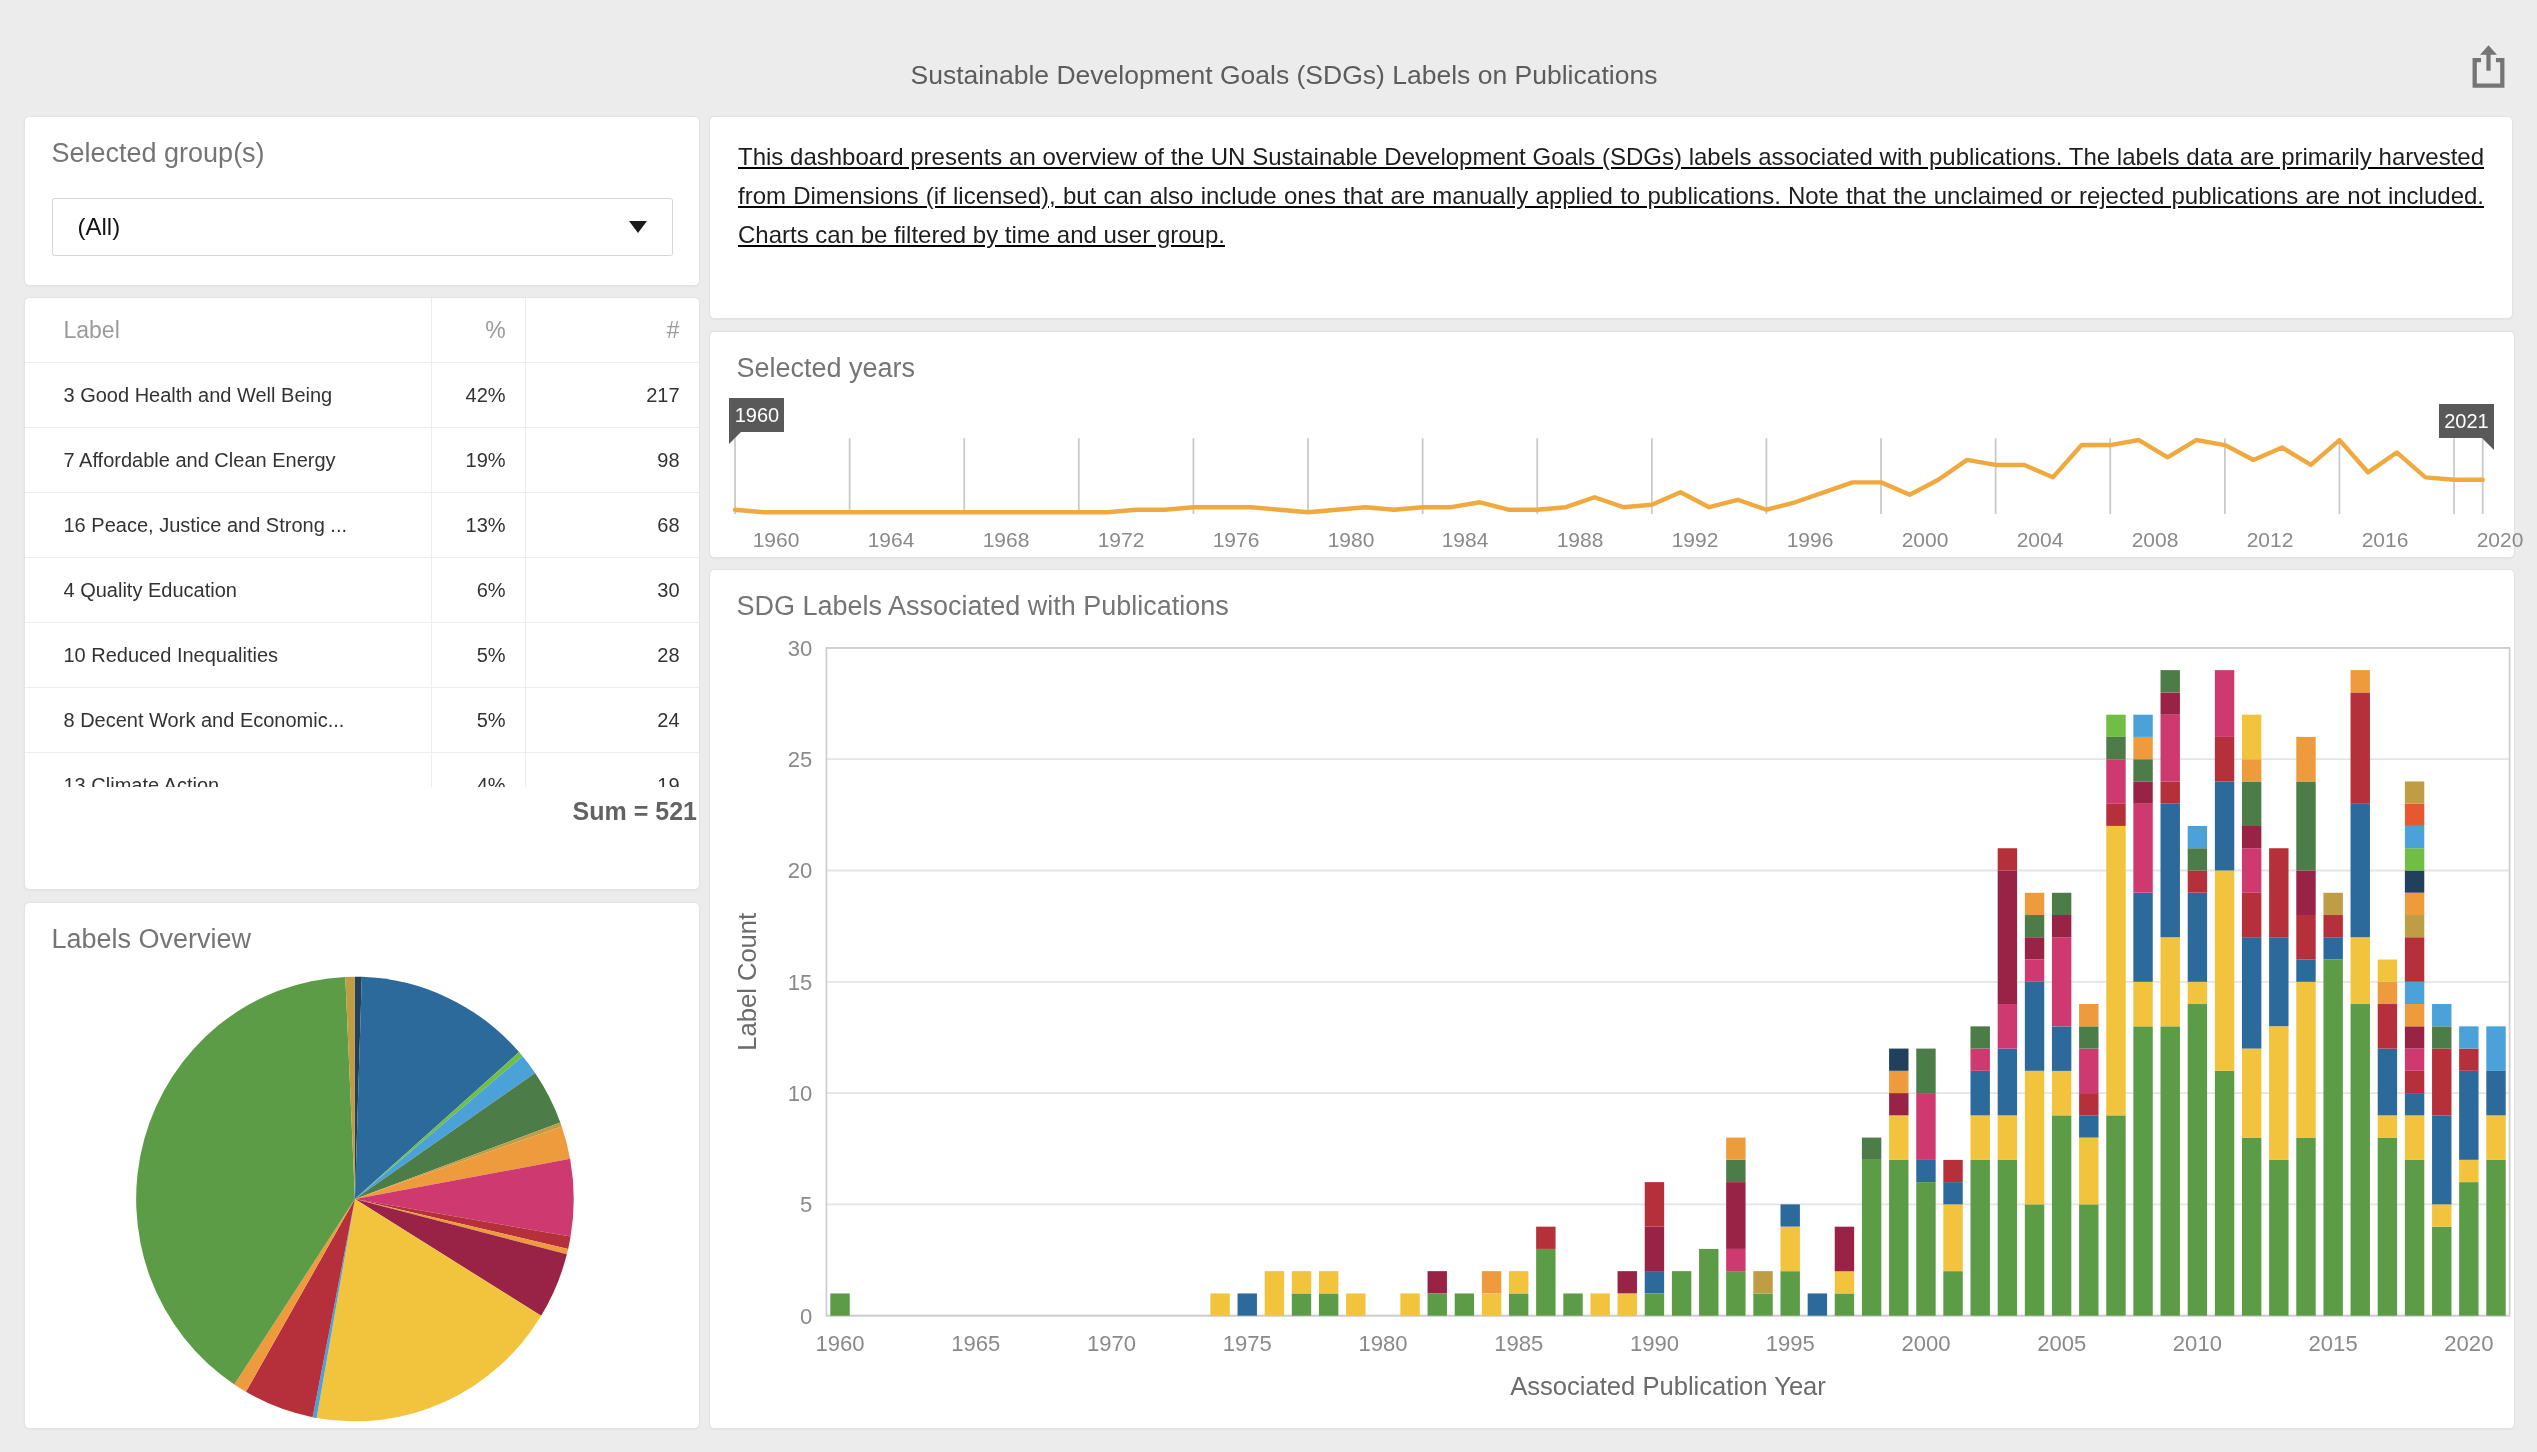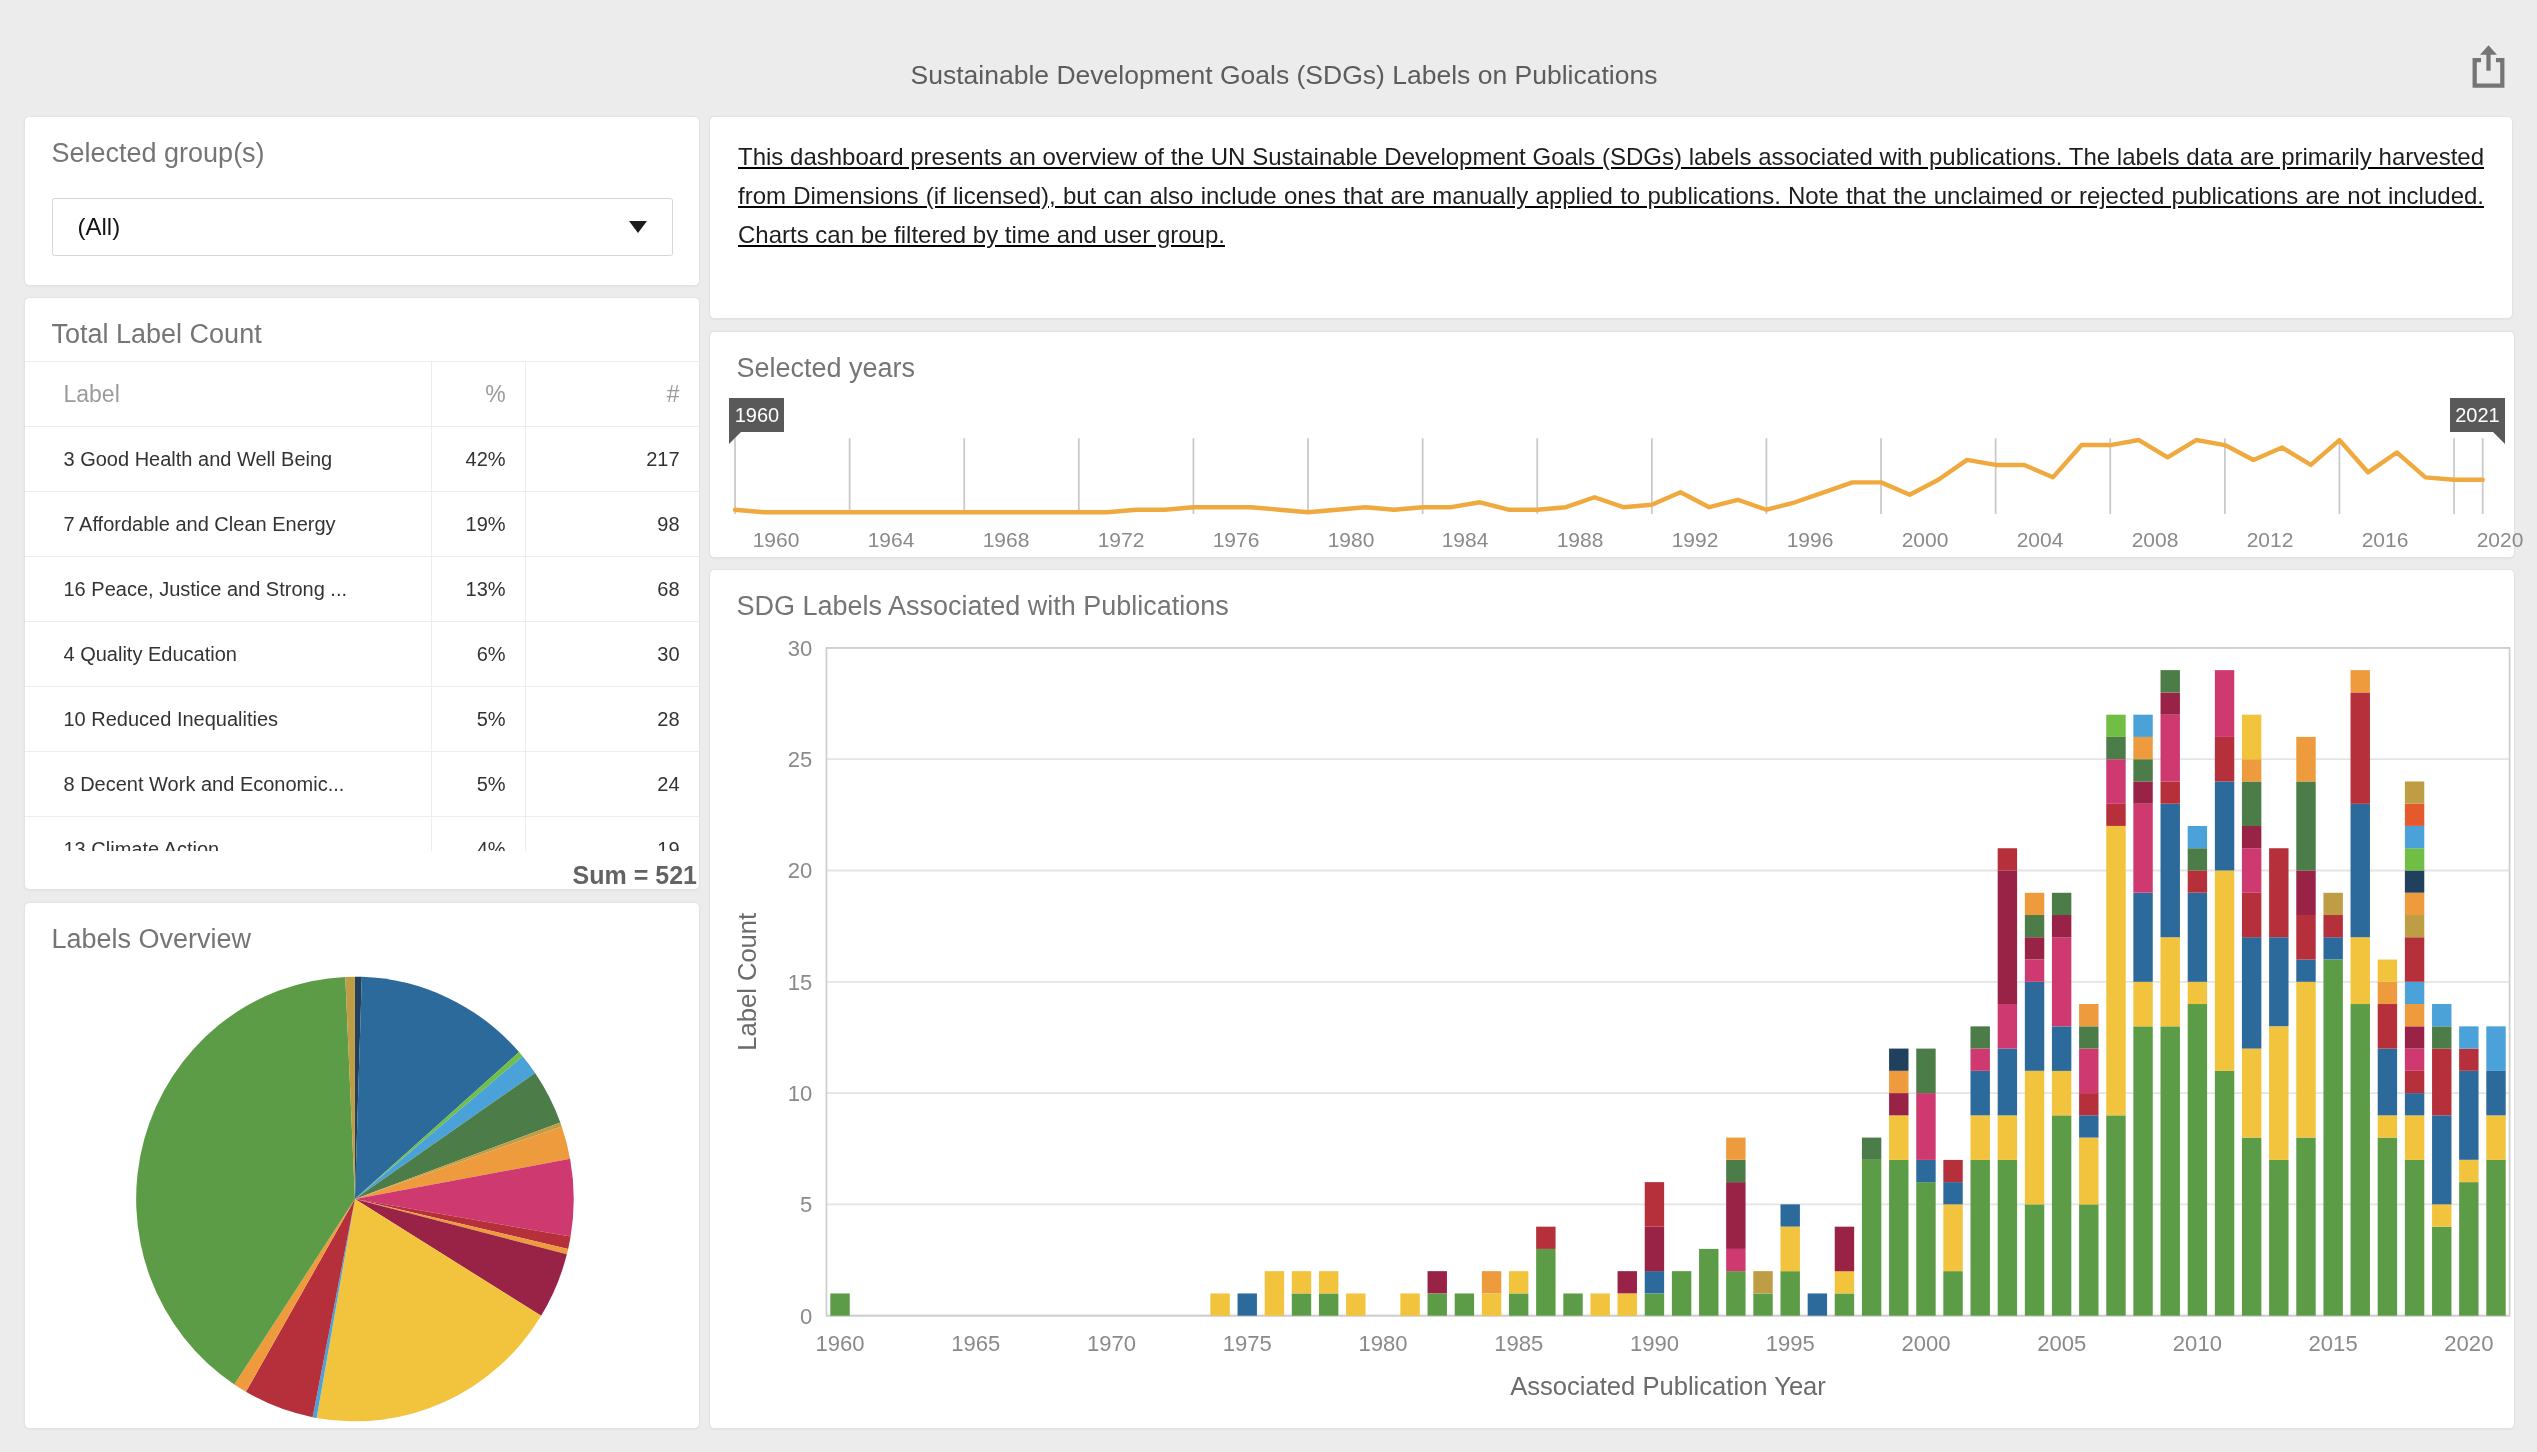--- a/index.html
+++ b/index.html
@@ -27,21 +27,21 @@
   #card-pie{left:24px;top:902px;width:674px;height:525px;}
   #pie-svg{position:absolute;left:0;top:56px;}
   
   #card-desc{left:709px;top:116px;width:1804px;height:203px;box-sizing:border-box;text-decoration:underline;}
   #desc-text{padding:21px 28px;font-size:24px;line-height:1.62;color:#1e1e1e;text-align:justify;}
   
   #card-years{left:709px;top:331px;width:1804px;height:225px;}
   .flag{position:absolute;top:66px;width:55px;height:34px;background:#595959;color:#fff;font-size:20px;display:flex;align-items:center;justify-content:center;cursor:ew-resize;z-index:2;}
   #flag-left{left:19.4px;}
   #flag-left::after{content:"";position:absolute;left:0;top:34px;border-top:12.4px solid #595959;border-right:12.4px solid transparent;}
-  #flag-right{right:9px;}
+  #flag-right{right:20px;margin-top:6px;}
   #flag-right::after{content:"";position:absolute;right:0;top:34px;border-top:12.4px solid #595959;border-left:12.4px solid transparent;}
   #spark-svg{position:absolute;left:19.4px;top:101px;}
   .spark-label{position:absolute;top:196px;transform:translateX(-50%);font-size:21px;color:#8a8a8a;white-space:nowrap;}
   
   #card-bar{left:709px;top:569px;width:1804px;height:858px;}
   #bar-svg{position:absolute;left:0;top:0;}
   svg text{font-family:"Liberation Sans",sans-serif;}
 </style>
 </head>
 <body>
@@ -59,21 +59,20 @@
 
   <div class="card" id="card-groups">
     <div class="card-title">Selected group(s)</div>
     <div class="dd">
       <span>(All)</span>
       <span class="dd-caret"></span>
     </div>
   </div>
 
   <div class="card" id="card-count">
-    <div class="card-title">Total Label Count</div>
     <div id="count-table">
         <div class="lrow lhead">
           <div class="cell c0">Label</div>
           <div class="cell c1">%</div>
           <div class="cell c2">#</div>
         </div>
         <div class="lrow">
           <div class="cell c0">3 Good Health and Well Being</div>
           <div class="cell c1">42%</div>
           <div class="cell c2">217</div>

